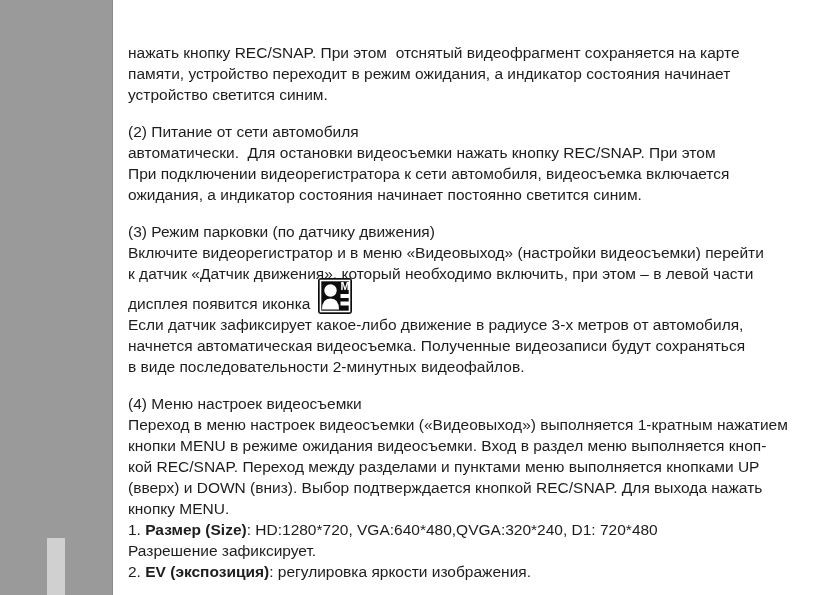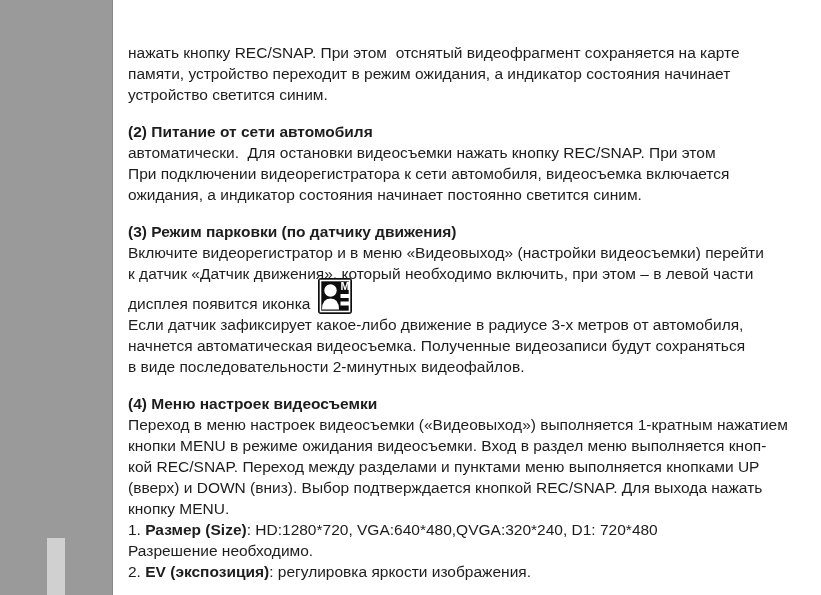--- a/index.html
+++ b/index.html
@@ -32,21 +32,21 @@
     position: absolute;
     left: 128px; top: 42px;
     width: 690px;
     font-size: 15.5px;
     line-height: 21px;
   }
   .line {
     white-space: pre;
   }
   .heading {
-    font-weight: 700;
+    font-weight: 400;
   }
   .sec {
     margin-top: 16px;
   }
   .icon-line {
     height: 30px;
     display: flex;
     align-items: flex-end;
   }
   .icon-line .line {
@@ -104,17 +104,17 @@
   </div>
 
   <div class="sec">
     <div class="line heading">(4) Меню настроек видеосъемки</div>
     <div class="line">Переход в меню настроек видеосъемки («Видеовыход») выполняется 1-кратным нажатием</div>
     <div class="line">кнопки MENU в режиме ожидания видеосъемки. Вход в раздел меню выполняется кноп-</div>
     <div class="line">кой REC/SNAP. Переход между разделами и пунктами меню выполняется кнопками UP</div>
     <div class="line">(вверх) и DOWN (вниз). Выбор подтверждается кнопкой REC/SNAP. Для выхода нажать</div>
     <div class="line">кнопку MENU.</div>
     <div class="line"><span>1. </span><span class="bold-seg">Размер (Size)</span><span>: HD:1280*720, VGA:640*480,QVGA:320*240, D1: 720*480</span></div>
-    <div class="line">Разрешение необходимо.</div>
+    <div class="line">Разрешение зафиксирует.</div>
     <div class="line"><span>2. </span><span class="bold-seg">EV (экспозиция)</span><span>: регулировка яркости изображения.</span></div>
   </div>
 
 </div>
 
 </body></html>

